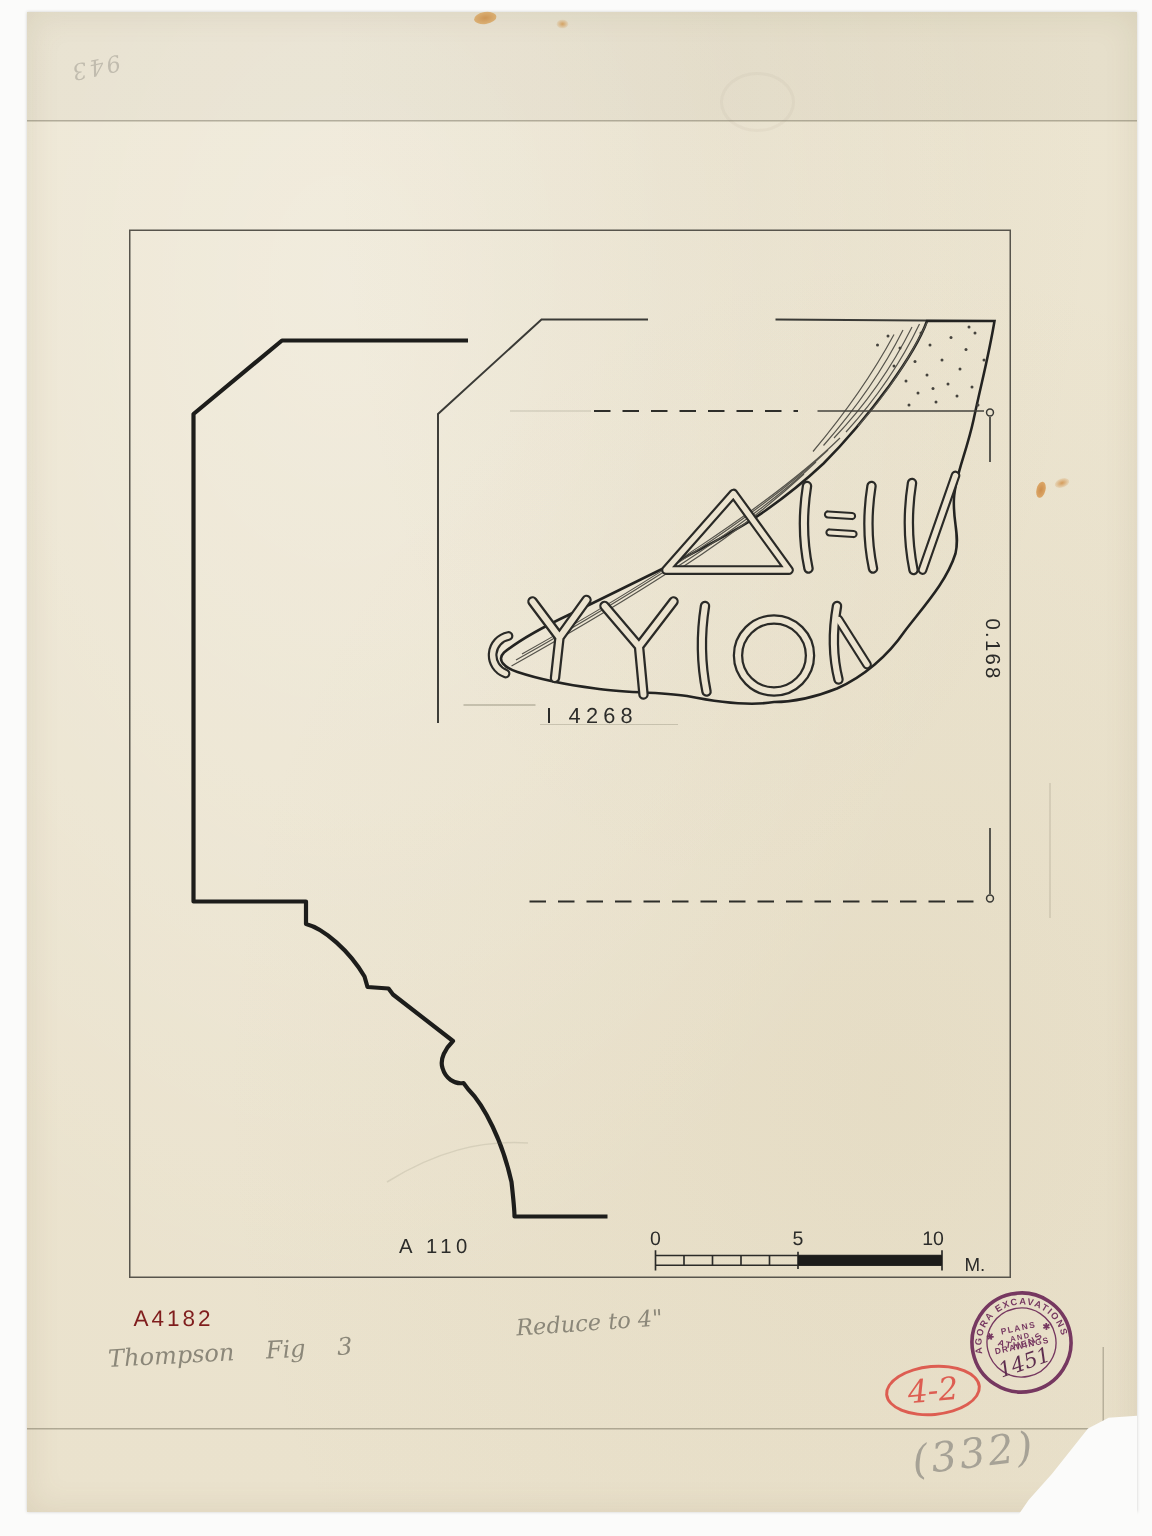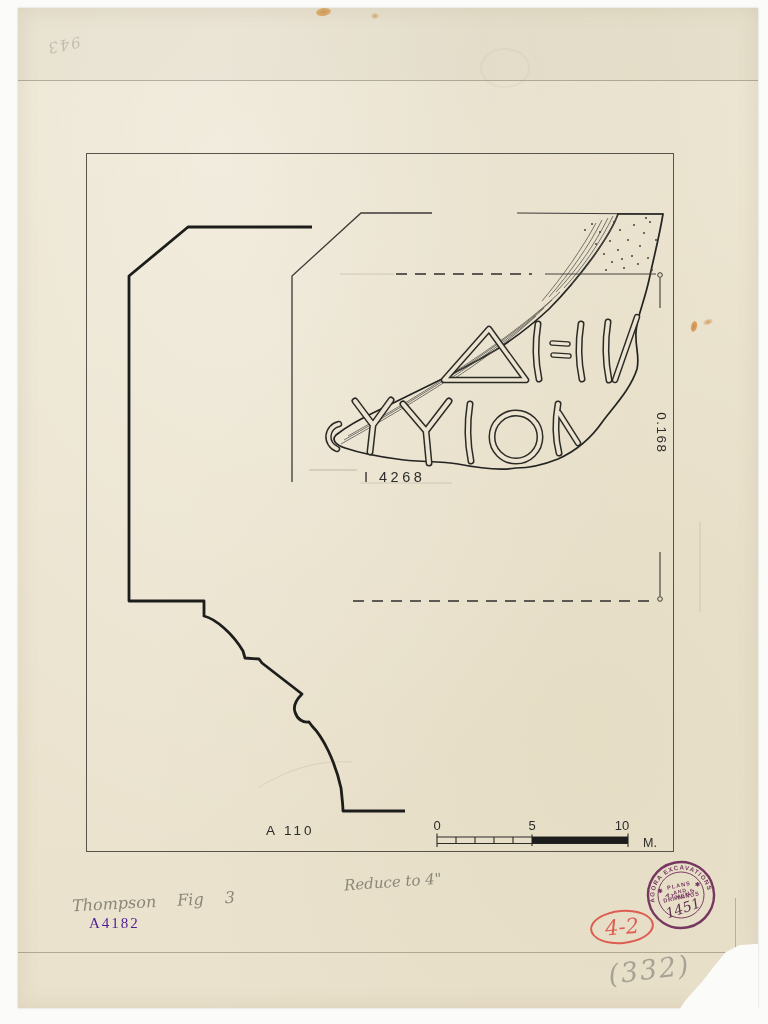--- a/index.html
+++ b/index.html
@@ -24,22 +24,22 @@
   .stain.s3{left:691px;top:321px;width:6px;height:11px;background:radial-gradient(#c87f35,#d99c55 70%,transparent);opacity:.85;transform:rotate(14deg);}
   .stain.s4{left:703px;top:319px;width:10px;height:6px;background:radial-gradient(#cf8a3e,transparent 85%);opacity:.8;transform:rotate(-20deg);}
   .smudge{position:absolute;left:480px;top:48px;width:46px;height:36px;border-radius:50%;
     border:2px solid rgba(140,125,95,.06);}
   .frame{position:absolute;left:86px;top:153px;width:586px;height:697px;
     border:1px solid #57544c;}
   .ink{position:absolute;left:0;top:0;width:768px;height:1024px;}
   .tear{position:absolute;left:672px;top:938px;width:86px;height:72px;background:#fbfbfa;
     clip-path:polygon(100% 8%,78% 10%,62% 20%,50% 38%,34% 62%,16% 86%,8% 100%,100% 100%);}
   .pencil{position:absolute;color:#8b8779;font-family:"DejaVu Serif",serif;font-style:italic;}
-  .catalog{position:absolute;left:89px;top:871px;color:#4c1d95;font-size:15px;
-    letter-spacing:2px;font-style:normal;font-family:Liberation Serif, serif;margin-top:44px;}
+  .catalog{position:absolute;left:89px;top:871px;color:#7f1d1d;font-size:15px;
+    letter-spacing:2px;font-style:normal;font-family:Liberation Sans, sans-serif;}
   .author{left:72px;top:892px;font-size:16px;transform:rotate(-3deg);word-spacing:16px;}
   .reduce{left:344px;top:873px;font-size:15px;transform:rotate(-4deg);}
   .scribble{left:46px;top:36px;font-size:15px;letter-spacing:2px;opacity:.55;
     transform:rotate(168deg);color:#a19d92;}
   .pagenum{left:608px;top:954px;font-size:27px;letter-spacing:2px;color:#a09c91;
     transform:rotate(-7deg);opacity:.9;}
   .rednum{position:absolute;left:590px;top:910px;width:60px;height:30px;
     border:2.5px solid #dd5348;border-radius:50%;transform:rotate(-5deg);
     display:flex;align-items:center;justify-content:center;color:#dd5348;
     font-size:21px;font-family:"DejaVu Serif",serif;font-style:italic;opacity:.92;}

